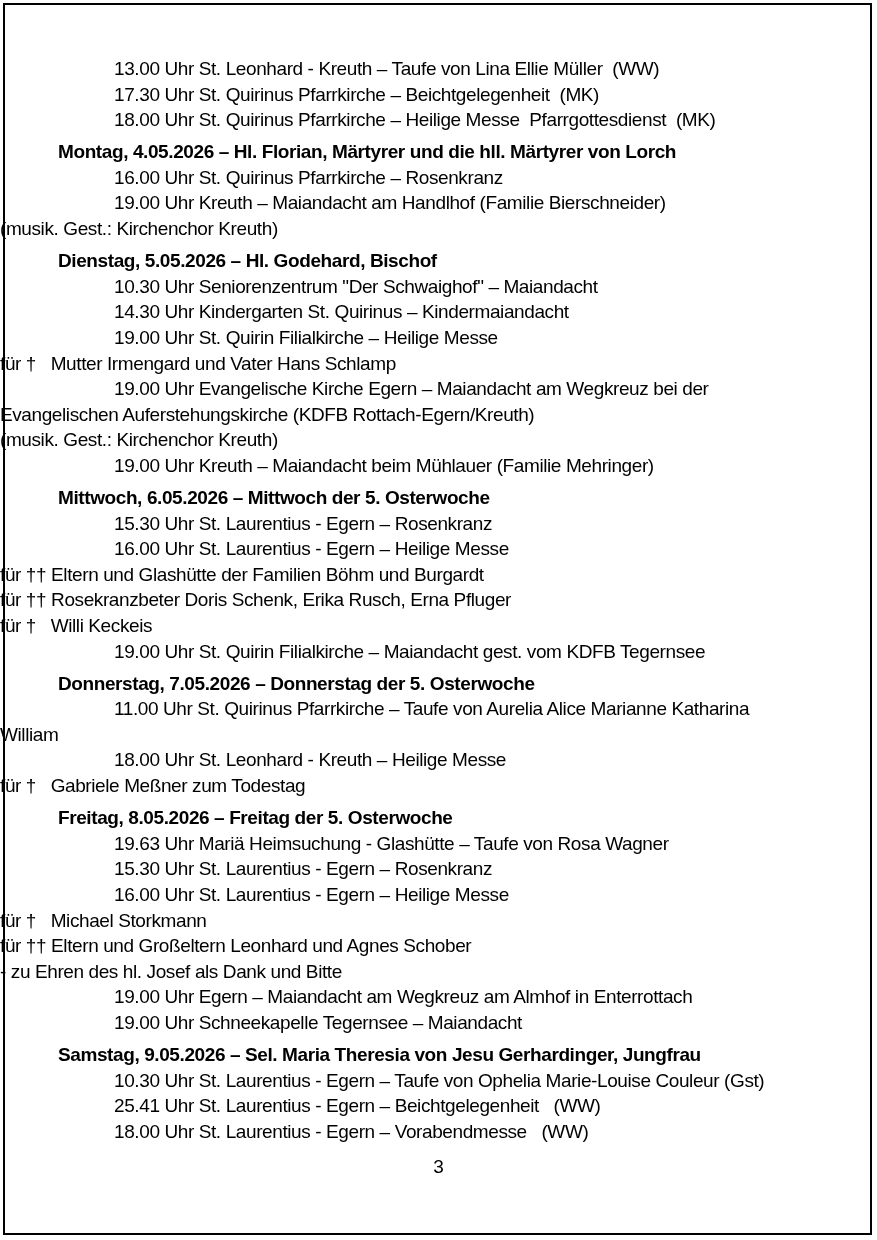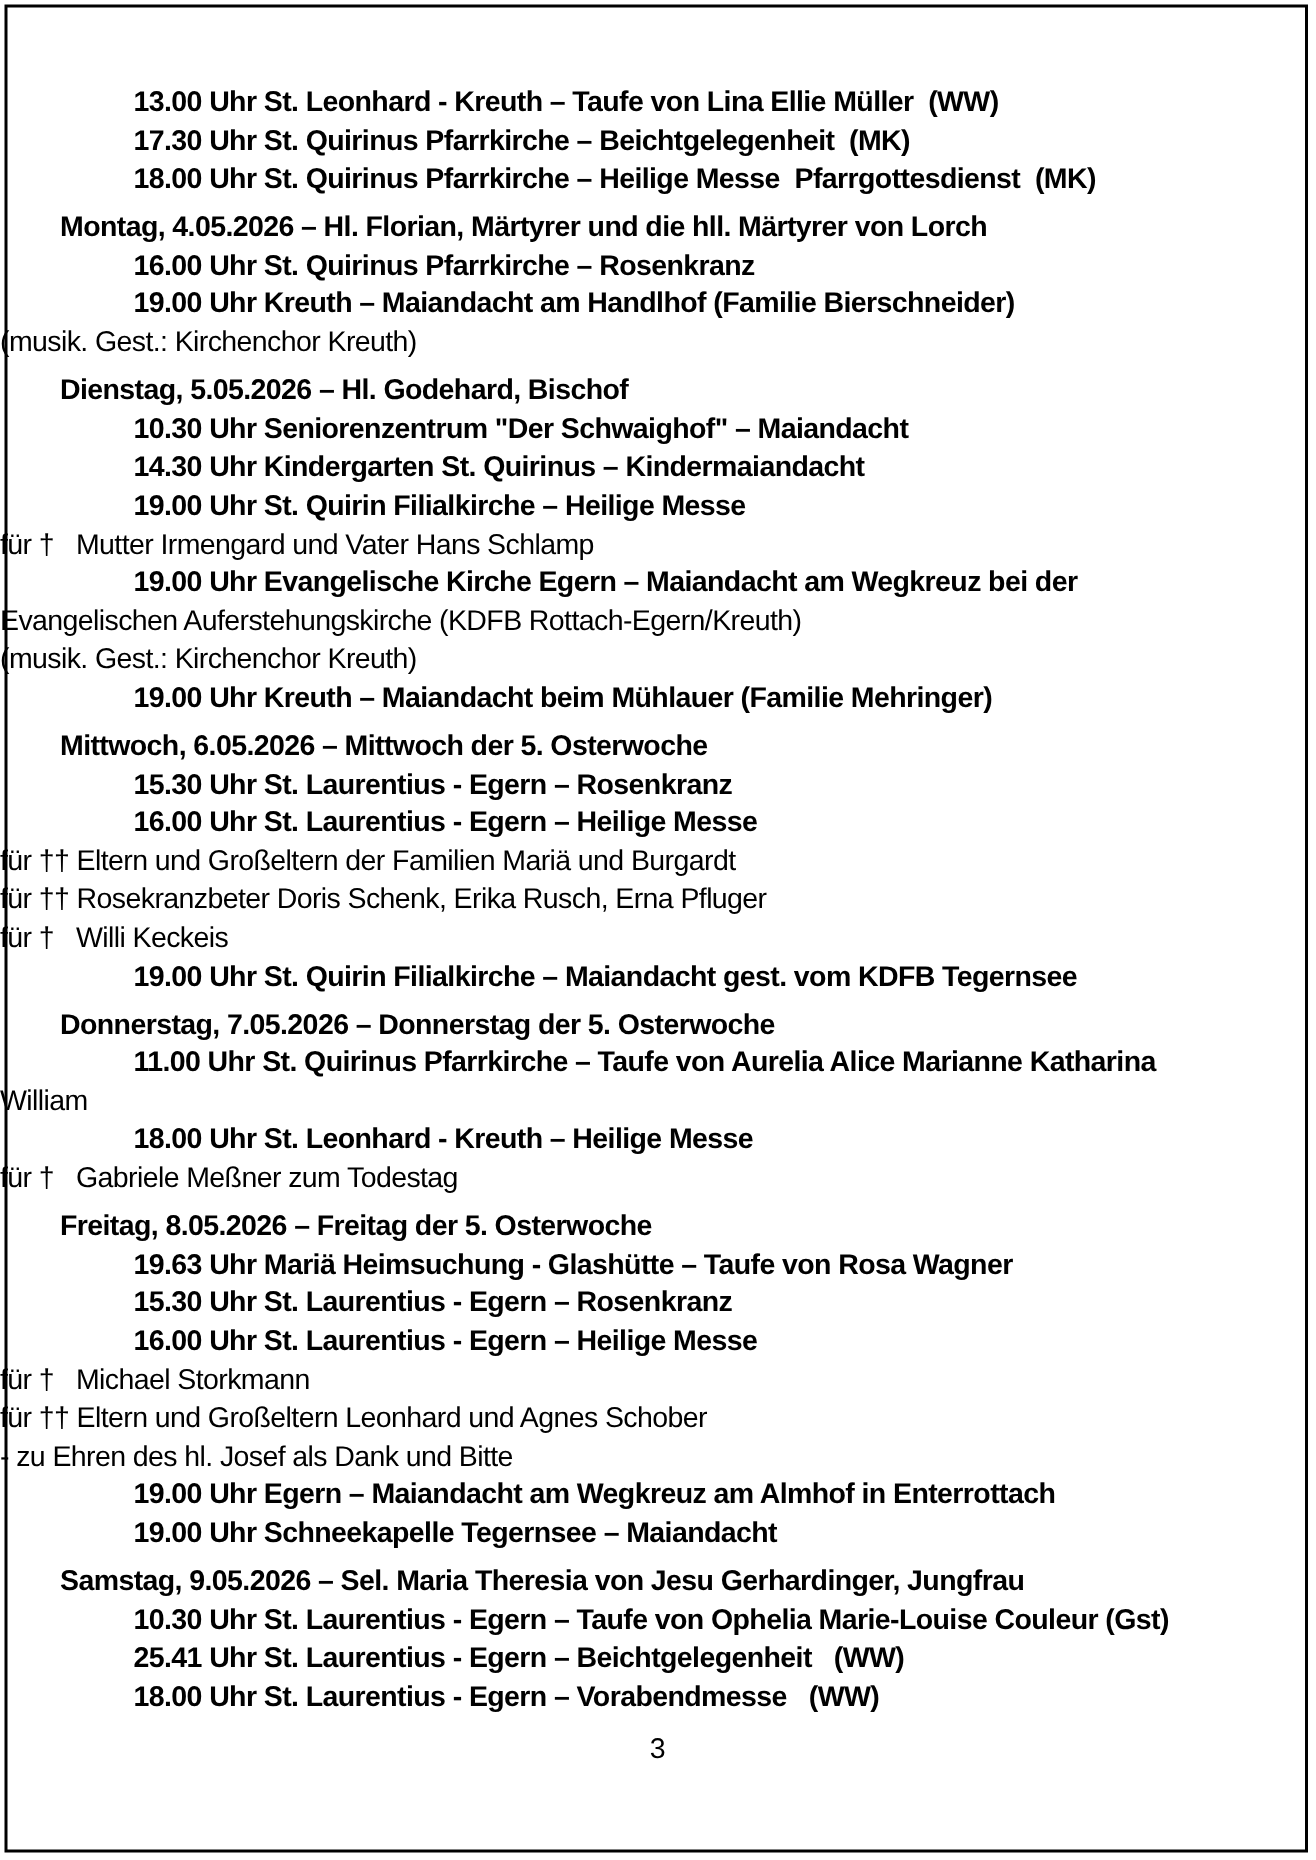--- a/index.html
+++ b/index.html
@@ -32,22 +32,22 @@
     top: 56px;
     width: 877px;
   }
   .line {
     white-space: pre;
     font-size: 19px;
     line-height: 25.6px;
     letter-spacing: -0.4px;
     color: #000000;
   }
-  .h  { font-weight: bold; padding-left: 40px; margin-top: 6.5px; }
-  .l1 { padding-left: 89px; font-weight: bold; }
+  .h  { font-weight: bold; padding-left: 58px; margin-top: 6.5px; }
+  .l1 { padding-left: 114px; }
   .l2 { }
   .l3 { padding-left: 213px; }
   .page-number {
     margin-top: 10px;
     text-align: center;
     font-size: 19px;
     line-height: 25.6px;
   }
 </style>
 </head>
@@ -72,21 +72,21 @@
     <div class="line l1">19.00 Uhr St. Quirin Filialkirche – Heilige Messe</div>
     <div class="line l2">für †   Mutter Irmengard und Vater Hans Schlamp</div>
     <div class="line l1">19.00 Uhr Evangelische Kirche Egern – Maiandacht am Wegkreuz bei der</div>
     <div class="line l2">Evangelischen Auferstehungskirche (KDFB Rottach-Egern/Kreuth)</div>
     <div class="line l2">(musik. Gest.: Kirchenchor Kreuth)</div>
     <div class="line l1">19.00 Uhr Kreuth – Maiandacht beim Mühlauer (Familie Mehringer)</div>
 
     <div class="line h">Mittwoch, 6.05.2026 – Mittwoch der 5. Osterwoche</div>
     <div class="line l1">15.30 Uhr St. Laurentius - Egern – Rosenkranz</div>
     <div class="line l1">16.00 Uhr St. Laurentius - Egern – Heilige Messe</div>
-    <div class="line l2">für †† Eltern und Großeltern der Familien Mariä und Burgardt</div>
+    <div class="line l2">für †† Eltern und Glashütte der Familien Böhm und Burgardt</div>
     <div class="line l2">für †† Rosekranzbeter Doris Schenk, Erika Rusch, Erna Pfluger</div>
     <div class="line l2">für †   Willi Keckeis</div>
     <div class="line l1">19.00 Uhr St. Quirin Filialkirche – Maiandacht gest. vom KDFB Tegernsee</div>
 
     <div class="line h">Donnerstag, 7.05.2026 – Donnerstag der 5. Osterwoche</div>
     <div class="line l1">11.00 Uhr St. Quirinus Pfarrkirche – Taufe von Aurelia Alice Marianne Katharina</div>
     <div class="line l2">William</div>
     <div class="line l1">18.00 Uhr St. Leonhard - Kreuth – Heilige Messe</div>
     <div class="line l2">für †   Gabriele Meßner zum Todestag</div>
 

